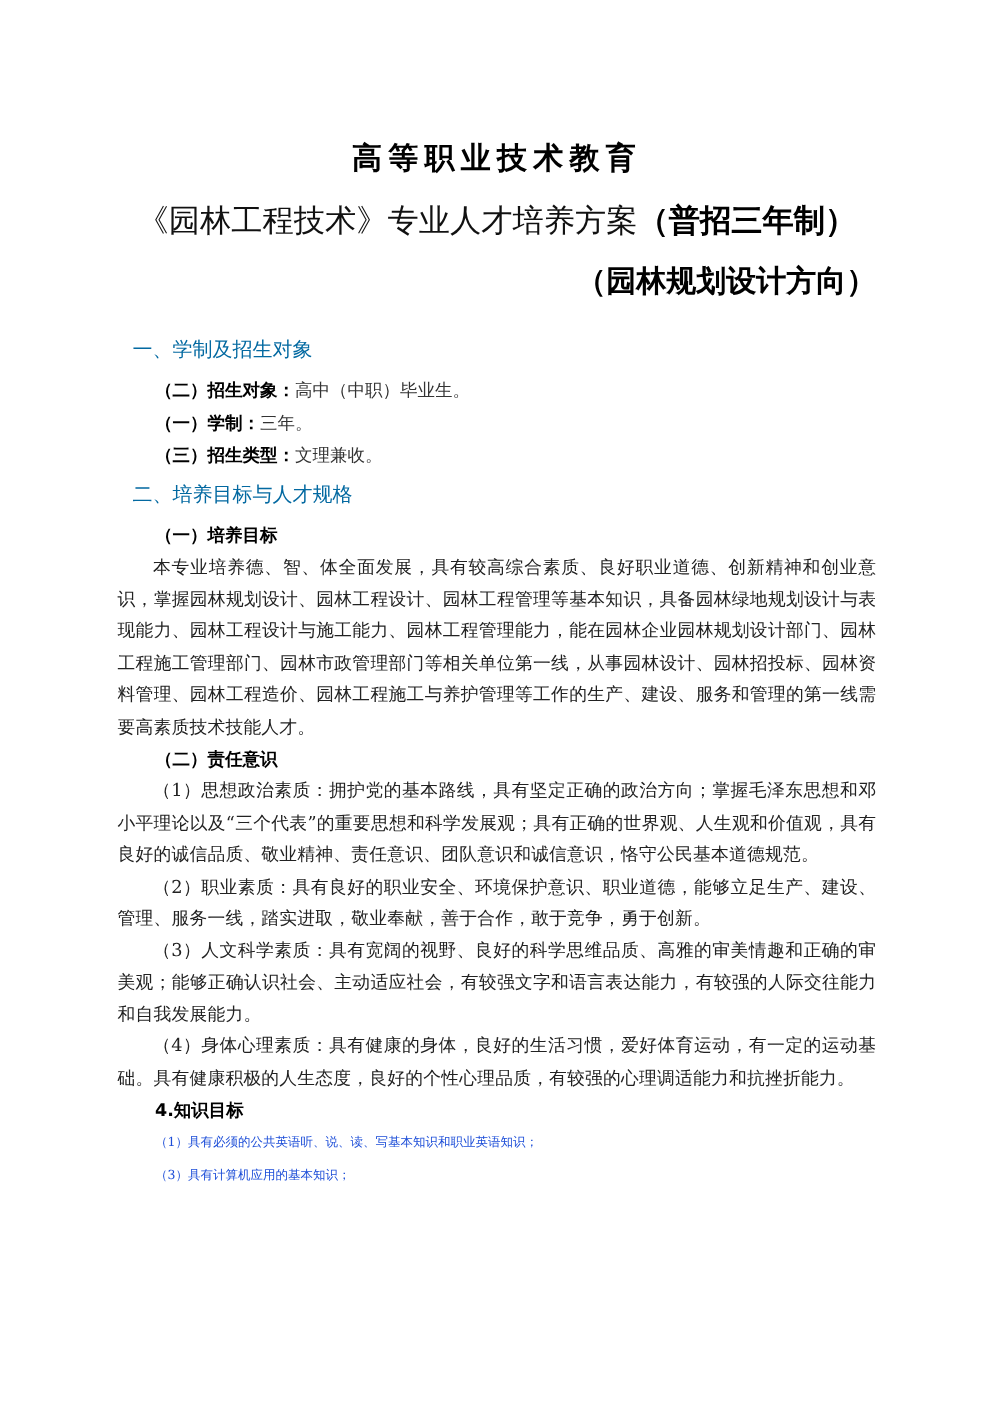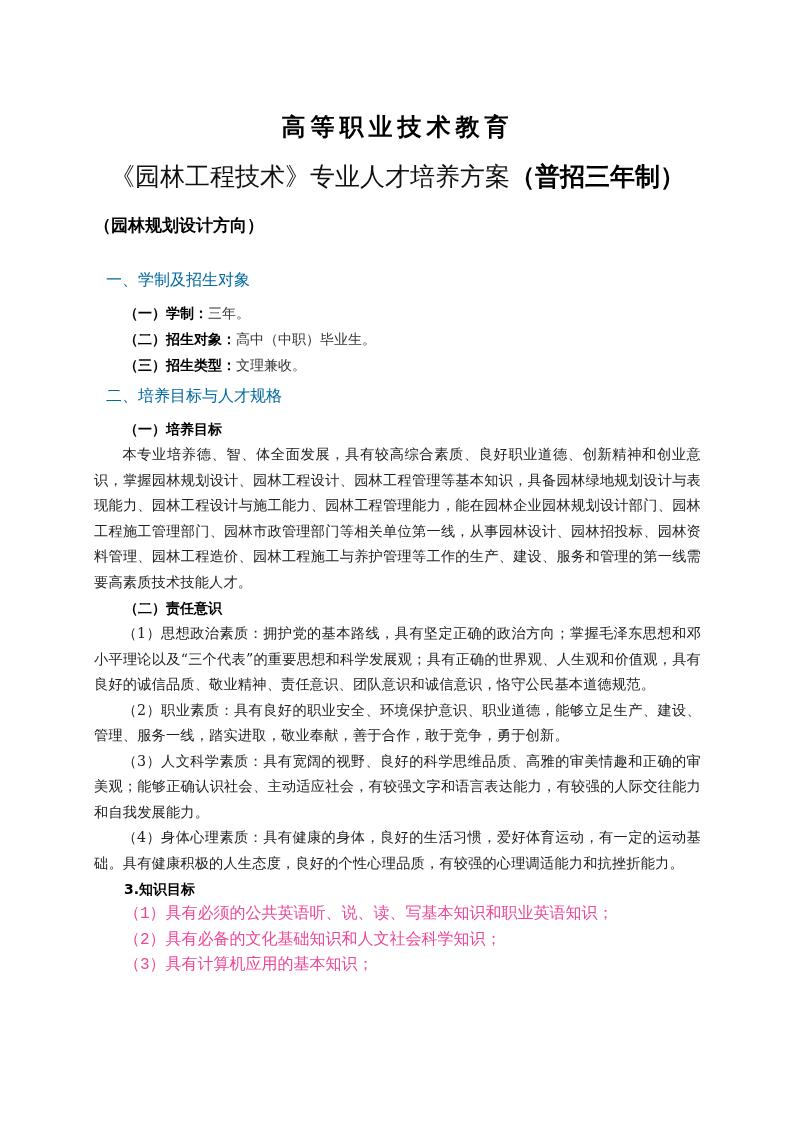--- a/index.html
+++ b/index.html
@@ -40,24 +40,24 @@
       white-space: nowrap;
       margin-left: -24px;
       margin-right: -24px;
     }
     .title-2 .bold-part {
       font-family: "DejaVu Sans", "Liberation Sans", sans-serif;
       font-weight: bold;
       color: #000;
     }
     .title-3 {
-      text-align: left;
+      text-align: right;
       font-family: "DejaVu Sans", "Liberation Sans", sans-serif;
       font-weight: bold;
-      font-size: 17px;
+      font-size: 24px;
       line-height: 30px;
       margin: 0 0 26px 0;
       color: #000;
     }
     .code-line {
       font-family: "DejaVu Sans", "Liberation Sans", sans-serif;
       font-weight: bold;
       font-size: 13.5px;
       line-height: 22px;
       margin: 0 0 8px 28px;
@@ -100,65 +100,63 @@
     .para {
       font-size: 14.2px;
       line-height: 25.5px;
       text-indent: 2em;
       text-align: justify;
       margin: 0;
       color: #222;
       letter-spacing: 0.2px;
     }
     .list-item {
-      font-size: 16px;
+      font-size: 10px;
       line-height: 25.5px;
       margin: 0 0 0 30px;
-      color: #ec4899;
-      font-family: Liberation Mono, monospace;
+      color: #1d4ed8;
     }
     .gap-s { height: 4px; }
   </style>
 </head>
 <body>
 
 <div class="page">
 
   <div class="title-1">高等职业技术教育</div>
 
   <div class="title-2">
     <span>《园林工程技术》专业人才培养方案</span><span class="bold-part">（普招三年制）</span>
   </div>
 
   <div class="title-3">（园林规划设计方向）</div>
 
 
   <div class="h1">一、学制及招生对象</div>
 
   <div class="item-line">
-    <span class="lbl">（一）学制：</span><span>三年。</span>
+    <span class="lbl">（二）招生对象：</span><span>高中（中职）毕业生。</span>
   </div>
   <div class="item-line">
-    <span class="lbl">（二）招生对象：</span><span>高中（中职）毕业生。</span>
+    <span class="lbl">（一）学制：</span><span>三年。</span>
   </div>
   <div class="item-line">
     <span class="lbl">（三）招生类型：</span><span>文理兼收。</span>
   </div>
 
   <div class="gap-s"></div>
   <div class="h1">二、培养目标与人才规格</div>
 
   <div class="h2">（一）培养目标</div>
   <p class="para">本专业培养德、智、体全面发展，具有较高综合素质、良好职业道德、创新精神和创业意识，掌握园林规划设计、园林工程设计、园林工程管理等基本知识，具备园林绿地规划设计与表现能力、园林工程设计与施工能力、园林工程管理能力，能在园林企业园林规划设计部门、园林工程施工管理部门、园林市政管理部门等相关单位第一线，从事园林设计、园林招投标、园林资料管理、园林工程造价、园林工程施工与养护管理等工作的生产、建设、服务和管理的第一线需要高素质技术技能人才。</p>
 
   <div class="h2">（二）责任意识</div>
 
   <p class="para">（1）思想政治素质：拥护党的基本路线，具有坚定正确的政治方向；掌握毛泽东思想和邓小平理论以及“三个代表”的重要思想和科学发展观；具有正确的世界观、人生观和价值观，具有良好的诚信品质、敬业精神、责任意识、团队意识和诚信意识，恪守公民基本道德规范。</p>
   <p class="para">（2）职业素质：具有良好的职业安全、环境保护意识、职业道德，能够立足生产、建设、管理、服务一线，踏实进取，敬业奉献，善于合作，敢于竞争，勇于创新。</p>
   <p class="para">（3）人文科学素质：具有宽阔的视野、良好的科学思维品质、高雅的审美情趣和正确的审美观；能够正确认识社会、主动适应社会，有较强文字和语言表达能力，有较强的人际交往能力和自我发展能力。</p>
   <p class="para">（4）身体心理素质：具有健康的身体，良好的生活习惯，爱好体育运动，有一定的运动基础。具有健康积极的人生态度，良好的个性心理品质，有较强的心理调适能力和抗挫折能力。</p>
 
-  <div class="h3">3.知识目标</div>
+  <div class="h3">4.知识目标</div>
   <div class="list-item">（1）具有必须的公共英语听、说、读、写基本知识和职业英语知识；</div>
-  <div class="list-item">（2）具有必备的文化基础知识和人文社会科学知识；</div>
   <div class="list-item">（3）具有计算机应用的基本知识；</div>
 
 </div>
 
 </body></html>

